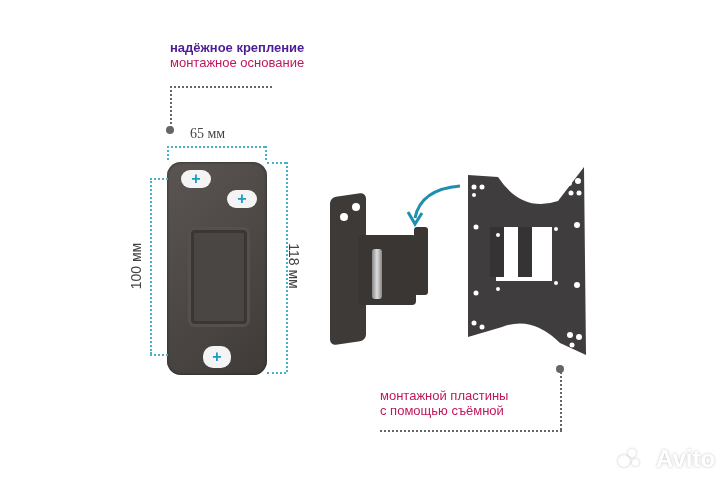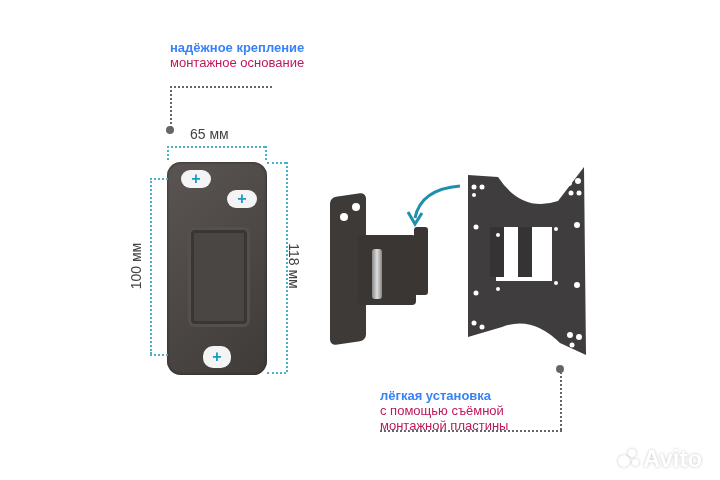--- a/index.html
+++ b/index.html
@@ -1,18 +1,18 @@
 <!DOCTYPE html>
 <html><head>
 <meta charset="utf-8">
 <style>
   html,body{margin:0;padding:0;background:#fff;}
   body{width:720px;height:480px;position:relative;overflow:hidden;font-family:"Liberation Sans",sans-serif;}
   .abs{position:absolute;}
-  .caption-bold{font-weight:bold;color:#3b82f6;font-size:13px;line-height:15px;}
+  .caption-bold{font-weight:bold;color:#4c1d95;font-size:13px;line-height:15px;}
   .caption{color:#be185d;font-size:13px;line-height:15px;}
   .dotline-h{border-top:2px dotted #666;height:0;}
   .dotline-v{border-left:2px dotted #666;width:0;}
   .dot{width:8px;height:8px;border-radius:50%;background:#666;}
   .dim-h{border-top:2px dotted #4ab0c8;height:0;}
   .dim-v{border-left:2px dotted #4ab0c8;width:0;}
   .dim-text{color:#444;font-size:14px;}
   .plate{background:linear-gradient(135deg,#5a5552,#3f3b39);border-radius:14px;box-shadow:inset 0 0 3px #222;}
   .slot{background:#f4f4f4;border-radius:10px;display:flex;align-items:center;justify-content:center;color:#1a9bc4;font-weight:bold;font-size:16px;}
   .hook{background:#4a4644;border:3px solid #3a3634;border-radius:4px;box-shadow:0 0 0 3px #55504d;}
@@ -23,21 +23,21 @@
 <body>
 
 <div class="abs" style="left:170px;top:40px;">
   <div class="caption-bold">надёжное крепление</div>
   <div class="caption">монтажное основание</div>
 </div>
 <div class="abs dotline-h" style="left:170px;top:86px;width:102px;"></div>
 <div class="abs dotline-v" style="left:170px;top:86px;height:42px;"></div>
 <div class="abs dot" style="left:166px;top:126px;"></div>
 
-<div class="abs dim-text" style="left:190px;top:126px;">65 мм</div>
+<div class="abs dim-text" style="left:190px;top:126px;font-family:Liberation Serif, serif;">65 мм</div>
 <div class="abs dim-h" style="left:167px;top:146px;width:98px;"></div>
 <div class="abs dim-v" style="left:167px;top:146px;height:14px;"></div>
 <div class="abs dim-v" style="left:265px;top:146px;height:14px;"></div>
 
 <div class="abs plate" style="left:167px;top:162px;width:100px;height:213px;">
   <div class="abs slot" style="left:14px;top:8px;width:30px;height:18px;">
       <span>+</span>
     </div>
   <div class="abs slot" style="left:60px;top:28px;width:30px;height:18px;">
       <span>+</span>
@@ -100,25 +100,24 @@
         <circle cx="117" cy="172" r="3"></circle>
         <circle cx="110" cy="180" r="2.5"></circle>
     </g>
   </svg>
 </div>
 
 <div class="abs dot" style="left:556px;top:365px;"></div>
 <div class="abs dotline-v" style="left:560px;top:372px;height:58px;"></div>
 <div class="abs dotline-h" style="left:380px;top:430px;width:182px;"></div>
 <div class="abs" style="left:380px;top:388px;">
-  <div class="caption-bold">лёгкая установка</div>
+  <div class="caption">монтажной пластины</div>
   <div class="caption">с помощью съёмной</div>
-  <div class="caption">монтажной пластины</div>
 </div>
 
-<div class="abs" style="left:618px;top:445px;display:flex;align-items:center;gap:3px;text-align:right;">
+<div class="abs" style="left:618px;top:445px;display:flex;align-items:center;gap:16px;text-align:right;">
   <span style="display:inline-block;position:relative;width:22px;height:20px;">
     <span style="position:absolute;left:0;top:6px;width:12px;height:12px;border-radius:50%;background:#fff;box-shadow:0 0 3px rgba(0,0,0,0.25);"></span>
     <span style="position:absolute;left:10px;top:0;width:8px;height:8px;border-radius:50%;background:#fff;box-shadow:0 0 3px rgba(0,0,0,0.25);"></span>
     <span style="position:absolute;left:14px;top:10px;width:7px;height:7px;border-radius:50%;background:#fff;box-shadow:0 0 3px rgba(0,0,0,0.25);"></span>
   </span>
   <span class="avito">Avito</span>
 </div>
 
 </body></html>

